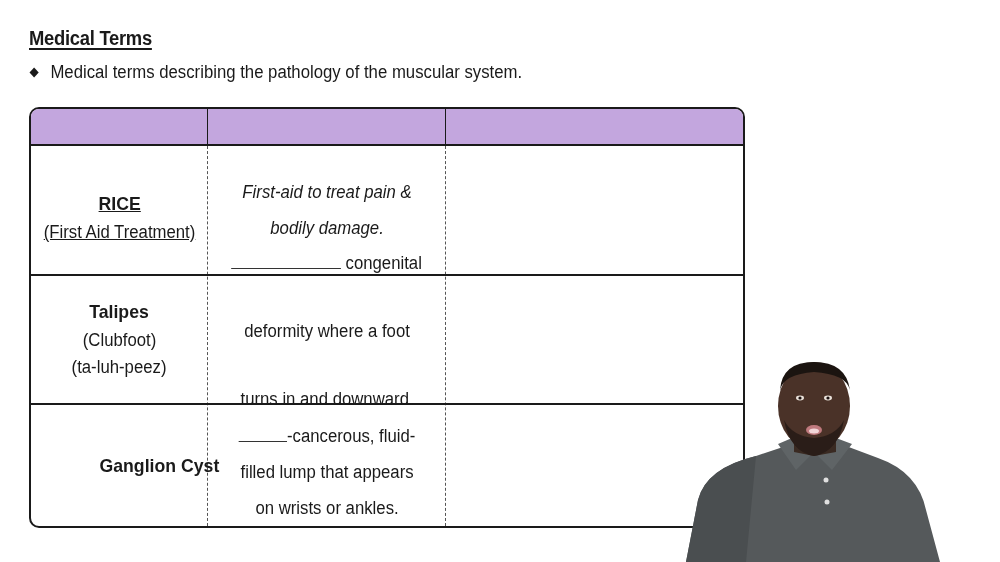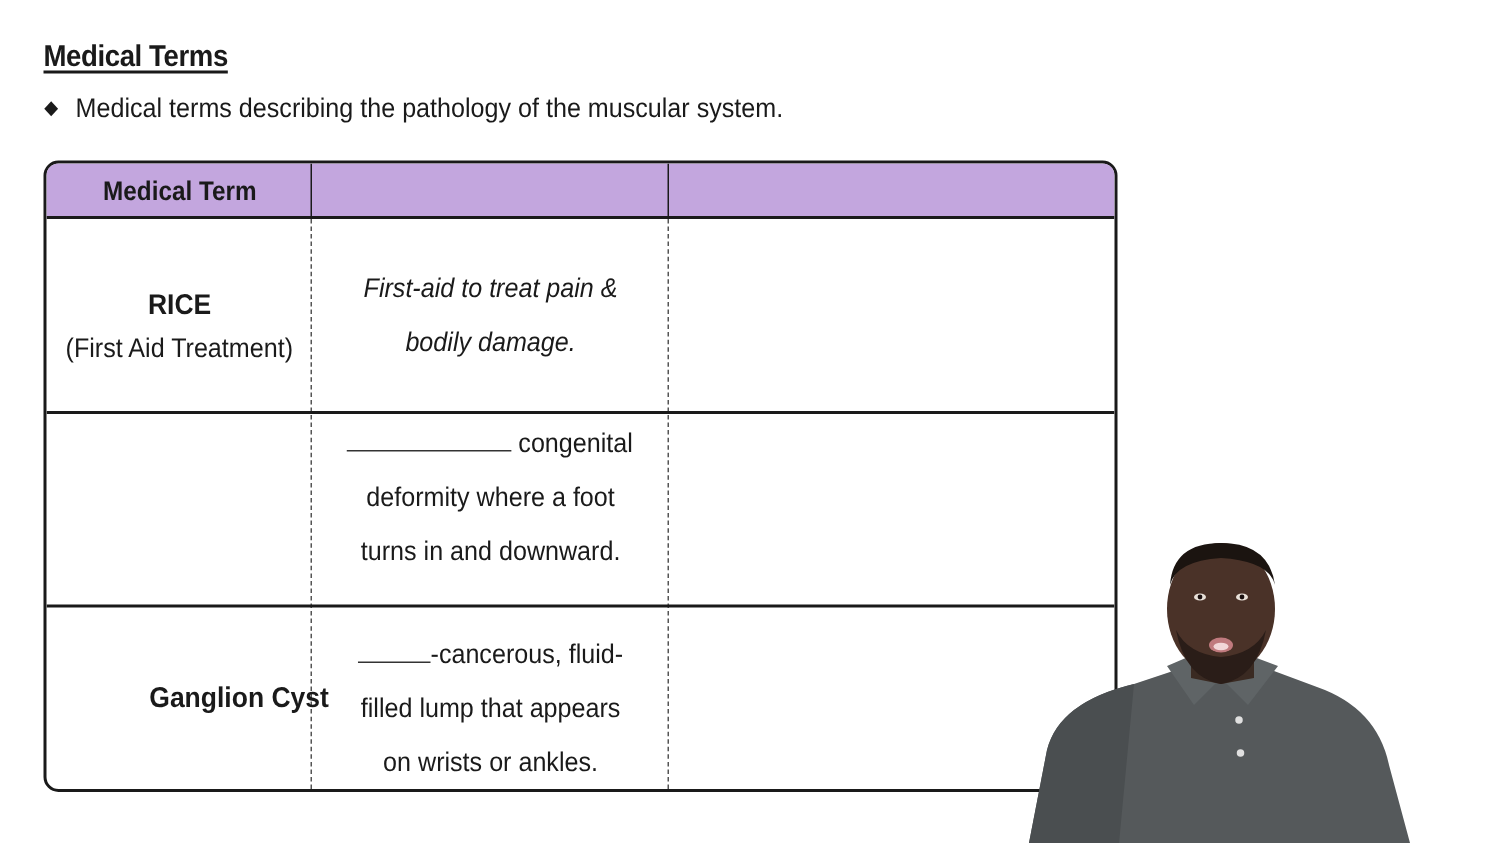--- a/index.html
+++ b/index.html
@@ -61,41 +61,45 @@
 
 <div class="title">Medical Terms</div>
 
 <div class="bullet-row">
   <span class="diamond"></span>
   <span>Medical terms describing the pathology of the muscular system.</span>
 </div>
 
 <div class="table">
   <div class="hdr">
-    <div class="hcell" style="left:0;width:177px;"><span>Medical Term</span></div>
   </div>
   <div class="vline-solid" style="left:176px;"></div>
   <div class="vline-solid" style="left:414px;"></div>
   <div class="vline-dash" style="left:176px;"></div>
   <div class="vline-dash" style="left:414px;"></div>
 
   <div class="hline" style="top:165px;"></div>
   <div class="hline" style="top:294px;"></div>
 
-  <div class="cell" style="left:0;top:37px;width:177px;height:144px;">
+  <div class="cell" style="left:0;top:37px;width:177px;height:144px;text-decoration:underline;">
     <span class="line term-main">RICE</span>
     <span class="line">(First Aid Treatment)</span>
   </div>
   <div class="cell def" style="left:177px;top:37px;width:238px;height:128px;font-style:italic;">
     <span class="line">First-aid to treat pain &amp;</span>
     <span class="line">bodily damage.</span>
   </div>
   <div class="cell" style="left:415px;top:37px;width:297px;height:128px;"></div>
 
-  <div class="cell def" style="left:177px;top:167px;width:238px;height:110px;">
+  <div class="cell" style="left:0;top:167px;width:177px;height:127px;">
+    <span class="line term-main">Talipes</span>
+    <span class="line term-sub">(Clubfoot)</span>
+    <span class="line">(ta-luh-peez)</span>
+  </div>
+  <div class="cell def" style="left:177px;top:167px;width:238px;height:110px;gap:32px;">
     <span class="line"><span class="blank" style="width:118px;"></span><span> congenital</span></span>
     <span class="line">deformity where a foot</span>
     <span class="line">turns in and downward.</span>
   </div>
   <div class="cell" style="left:415px;top:167px;width:297px;height:127px;"></div>
 
   <div class="cell" style="left:0;top:296px;width:177px;height:121px;padding-left:40px;">
     <span class="line term-main" style="margin-bottom:0;">Ganglion Cyst</span>
   </div>
   <div class="cell def" style="left:177px;top:296px;width:238px;height:133px;">

